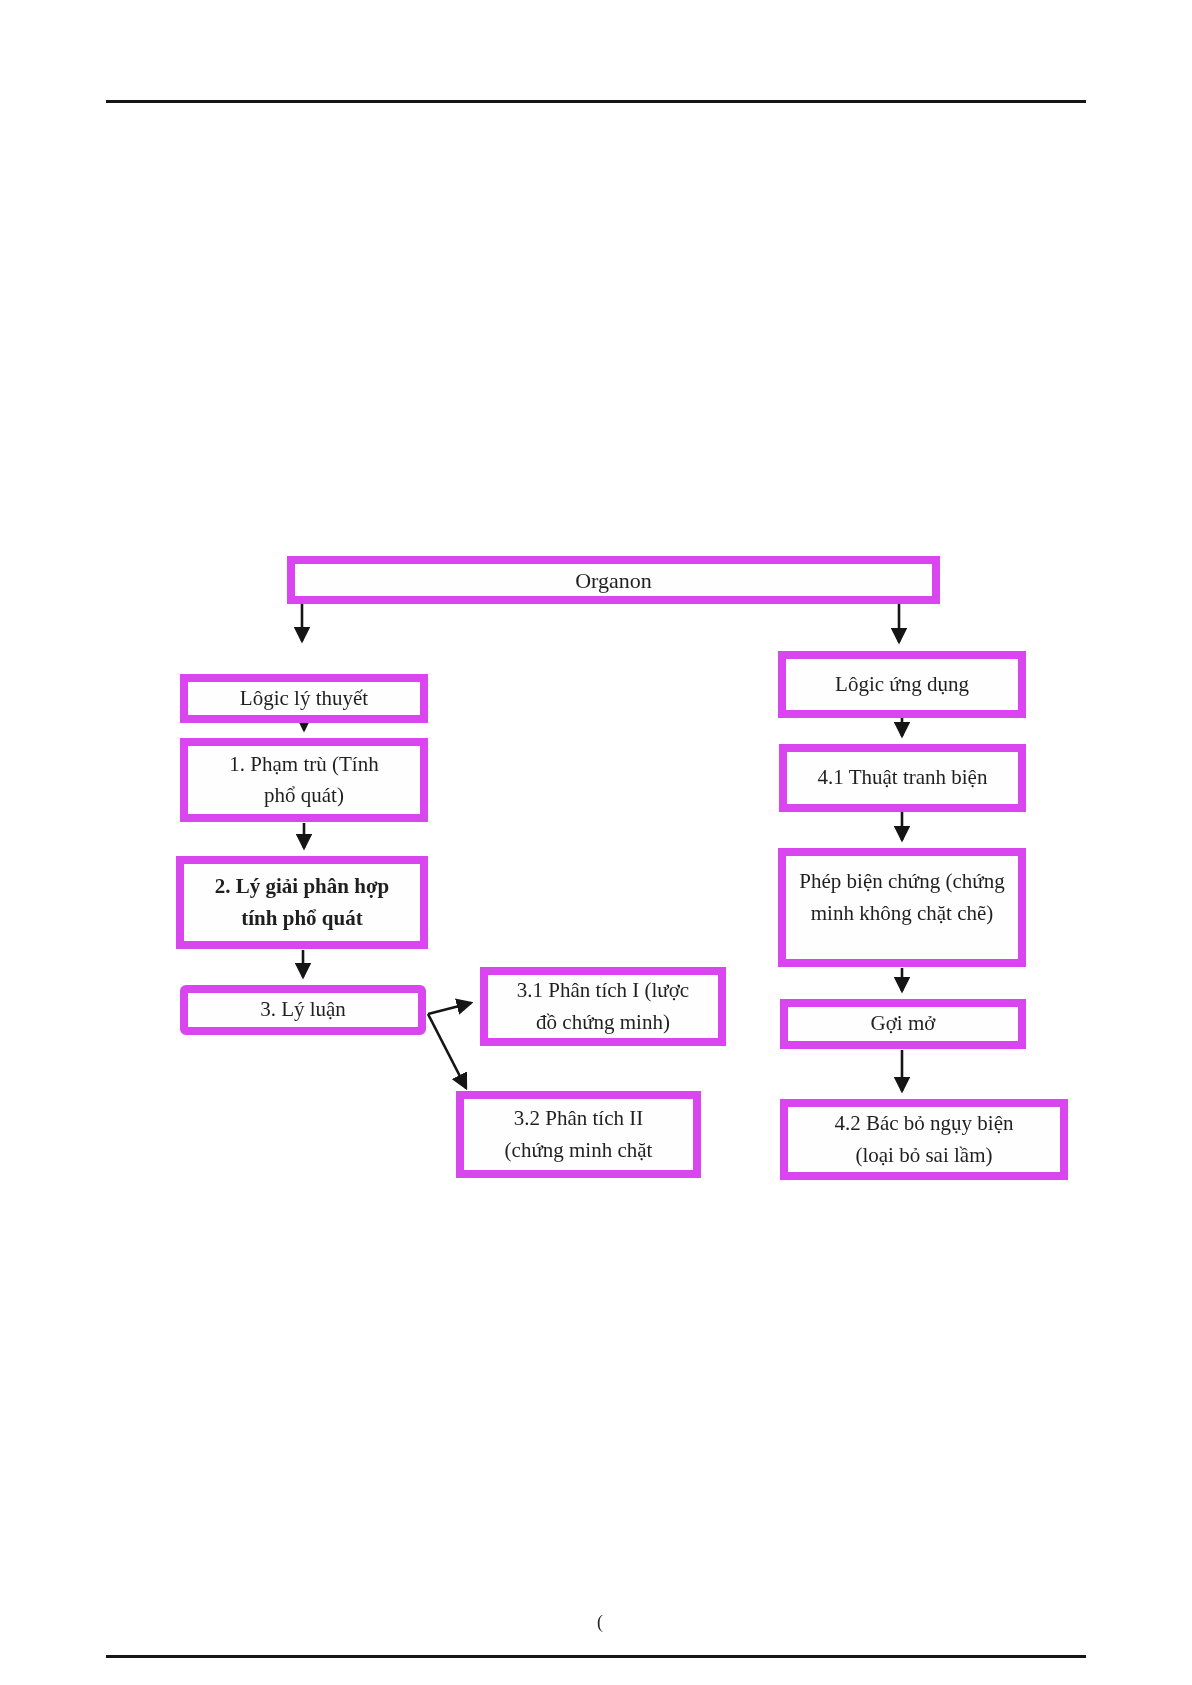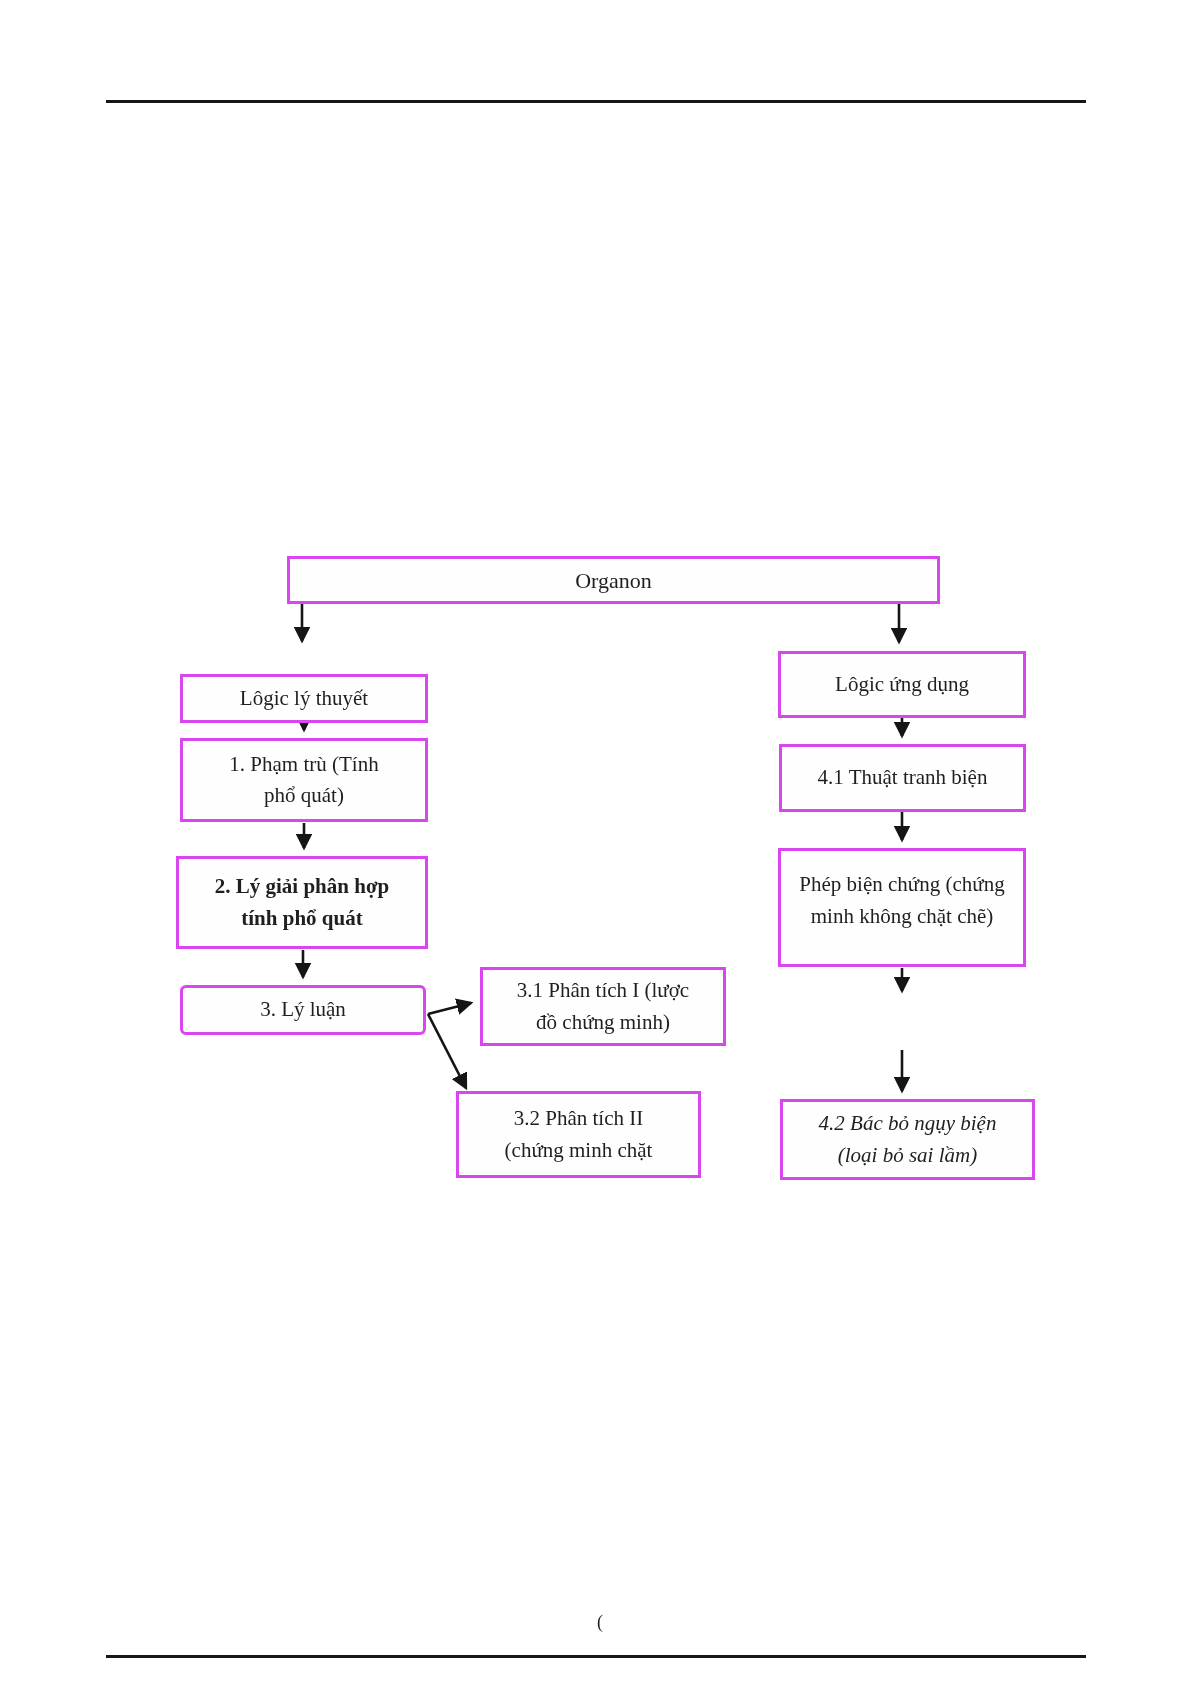--- a/index.html
+++ b/index.html
@@ -25,21 +25,21 @@
     position: absolute;
     left: 0; top: 0;
     width: 1192px; height: 1685px;
     pointer-events: none;
   }
   .edge { stroke: #151515; stroke-width: 2.6; fill: none; }
 
   .node {
     position: absolute;
     box-sizing: border-box;
-    border: 3px solid #d946ef;
+    border: 8px solid #d946ef;
     background: #fefefe;
     color: #1f1f1f;
     display: flex;
     align-items: center;
     justify-content: center;
     text-align: center;
     font-size: 21px;
     line-height: 1.5;
     white-space: pre-line;
     padding: 2px 6px;
@@ -47,23 +47,23 @@
   #node-organon          { left: 287px; top: 556px;  width: 653px; height: 48px;  font-size: 22px; }
   #node-logic-ly-thuyet  { left: 180px; top: 650px;  width: 248px; height: 49px; margin-top: 24px; }
   #node-pham-tru         { left: 180px; top: 738px;  width: 248px; height: 84px; }
   #node-ly-giai          { left: 176px; top: 856px;  width: 252px; height: 93px; font-weight: bold; }
   #node-ly-luan          { left: 180px; top: 985px;  width: 246px; height: 50px; border-radius: 6px; }
   #node-phan-tich-1      { left: 480px; top: 967px;  width: 246px; height: 79px; }
   #node-phan-tich-2      { left: 456px; top: 1091px; width: 245px; height: 87px; }
   #node-logic-ung-dung   { left: 778px; top: 651px;  width: 248px; height: 67px; }
   #node-thuat-tranh-bien { left: 779px; top: 744px;  width: 247px; height: 68px; }
   #node-phep-bien-chung  { left: 778px; top: 848px;  width: 248px; height: 119px;
-                           align-items: flex-start; padding-top: 18px; }
+                           align-items: flex-start; padding-top: 10px; }
   #node-goi-mo           { left: 780px; top: 999px;  width: 246px; height: 50px; }
-  #node-bac-bo           { left: 780px; top: 1099px; width: 255px; height: 81px; font-style: italic; }
+  #node-bac-bo           { left: 780px; top: 1099px; width: 288px; height: 81px; }
 
   #footer-mark {
     position: absolute;
     left: 588px;
     top: 1612px;
     width: 24px;
     text-align: center;
     font-size: 18px;
     color: #1f1f1f;
   }
@@ -104,20 +104,21 @@
 tính phổ quát</div>
   <div class="node" id="node-ly-luan">3. Lý luận</div>
   <div class="node" id="node-phan-tich-1">3.1 Phân tích I (lược
 đồ chứng minh)</div>
   <div class="node" id="node-phan-tich-2">3.2 Phân tích II
 (chứng minh chặt</div>
   <div class="node" id="node-logic-ung-dung">Lôgic ứng dụng</div>
   <div class="node" id="node-thuat-tranh-bien">4.1 Thuật tranh biện</div>
   <div class="node" id="node-phep-bien-chung">Phép biện chứng (chứng
 minh không chặt chẽ)</div>
+  <div class="node" id="node-goi-mo">Gợi mở</div>
   <div class="node" id="node-bac-bo">4.2 Bác bỏ ngụy biện
 (loại bỏ sai lầm)</div>
 
   <div id="footer-mark">(</div>
 
   <div id="bottom-rule" class="rule"></div>
 
 </div>
 
 </body></html>

